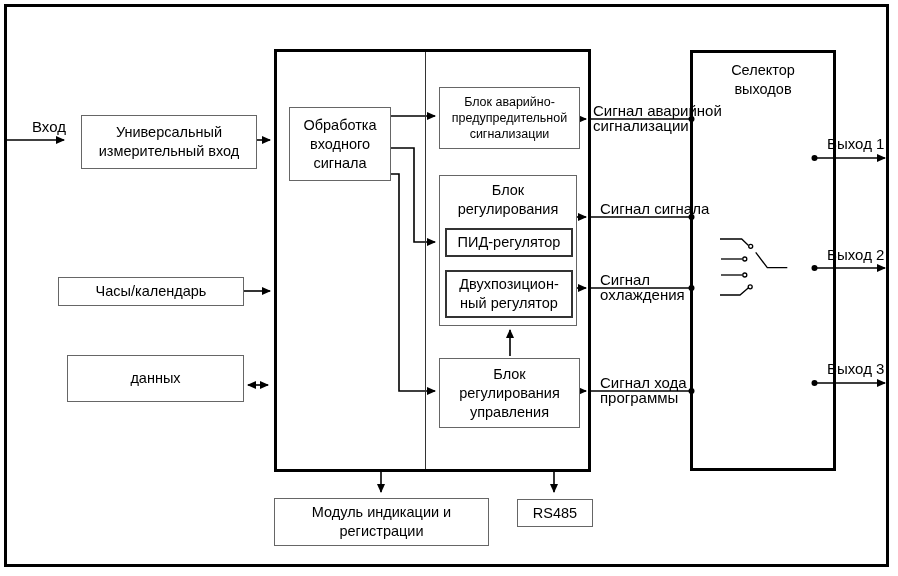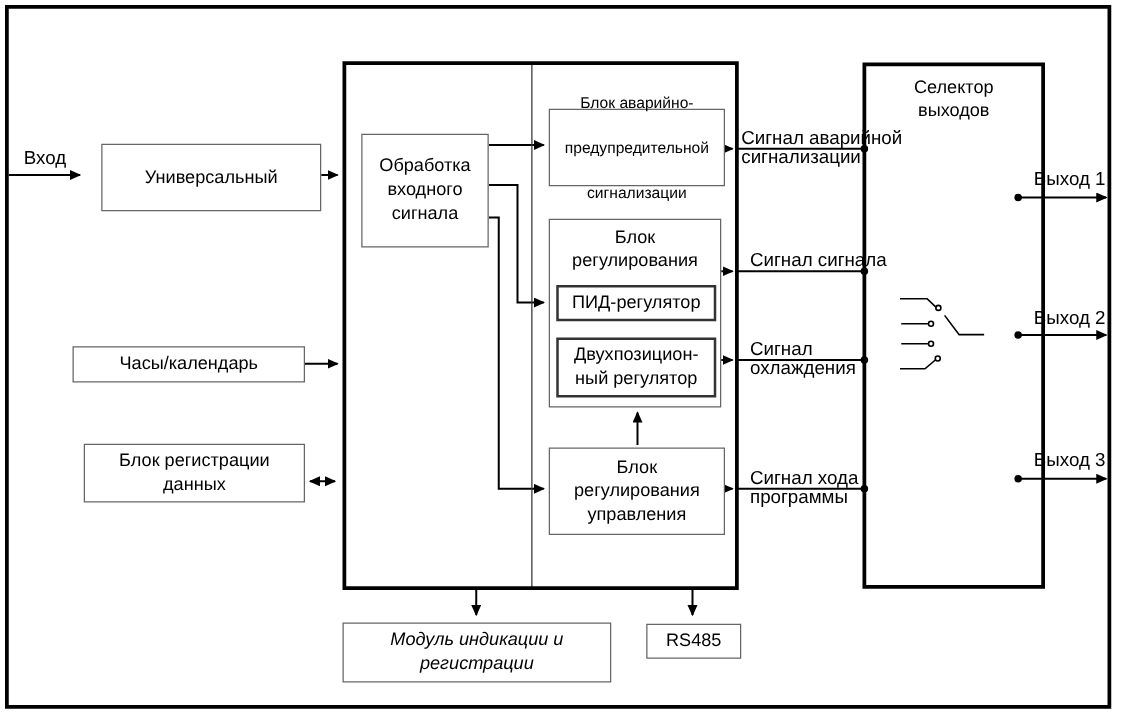--- a/index.html
+++ b/index.html
@@ -8,21 +8,21 @@
   .frame{position:absolute;left:4px;top:4px;width:885px;height:563px;border:3px solid #000;box-sizing:border-box;}
   .wires{position:absolute;left:0;top:0;z-index:1;}
   .box{position:absolute;z-index:2;background:#fff;border:1px solid #666;box-sizing:border-box;
        display:flex;flex-direction:column;align-items:center;justify-content:center;
        text-align:center;font-size:14.5px;line-height:19px;}
   .outline{background:transparent;border:3px solid #000;justify-content:flex-start;}
   .inner2{border:2px solid #333;}
   .ln{display:block;}
   .lbl{position:absolute;z-index:3;font-size:15px;line-height:17px;white-space:nowrap;}
   .sig{position:absolute;z-index:3;font-size:15px;line-height:14.5px;white-space:nowrap;}
-  .small{font-size:12.5px;line-height:16px;gap:20px;}
+  .small{font-size:12.5px;line-height:16px;}
   .ttl{padding-top:5px;justify-content:flex-start;}
   .switch-svg{position:absolute;z-index:2;}
 </style>
 </head>
 <body>
 
 <div class="canvas">
 
   <svg class="wires" width="898" height="576" viewBox="0 0 898 576">
     <defs>
@@ -70,21 +70,21 @@
       <circle cx="691.5" cy="288" r="3"></circle>
       <circle cx="691.5" cy="391" r="3"></circle>
       <circle cx="814.5" cy="158" r="3"></circle>
       <circle cx="814.5" cy="268" r="3"></circle>
       <circle cx="814.5" cy="383" r="3"></circle>
     </g>
   </svg>
 
   <div class="frame"></div>
 
-  <div class="lbl" style="left:19px;top:118px;">Вход</div>
+  <div class="lbl" style="left:32px;top:118px;">Вход</div>
   <div class="lbl" style="left:827px;top:135px;">Выход 1</div>
   <div class="lbl" style="left:827px;top:246px;">Выход 2</div>
   <div class="lbl" style="left:827px;top:360px;">Выход 3</div>
 
   <div class="sig" style="left:593px;top:104px;">
     <span class="ln">Сигнал аварийной</span>
     <span class="ln">сигнализации</span>
   </div>
   <div class="sig" style="left:600px;top:202px;">
     <span class="ln">Сигнал сигнала</span>
@@ -93,32 +93,32 @@
     <span class="ln">Сигнал</span>
     <span class="ln">охлаждения</span>
   </div>
   <div class="sig" style="left:600px;top:376px;">
     <span class="ln">Сигнал хода</span>
     <span class="ln">программы</span>
   </div>
 
   <div class="box" style="left:81px;top:115px;width:176px;height:54px;">
     <span class="ln">Универсальный</span>
+    <span class="ln">измерительный вход</span>
   </div>
   <div class="box" style="left:58px;top:277px;width:186px;height:29px;">
     <span class="ln">Часы/календарь</span>
   </div>
   <div class="box" style="left:67px;top:355px;width:177px;height:47px;">
-    <span class="ln">Блок регистрации</span>
     <span class="ln">данных</span>
   </div>
 
   <div class="box outline" style="left:274px;top:49px;width:317px;height:423px;"></div>
 
-  <div class="box" style="left:289px;top:107px;width:102px;height:91px;">
+  <div class="box" style="left:289px;top:107px;width:102px;height:74px;">
     <span class="ln">Обработка</span>
     <span class="ln">входного</span>
     <span class="ln">сигнала</span>
   </div>
 
   <div class="box small" style="left:439px;top:87px;width:141px;height:62px;">
     <span class="ln">Блок аварийно-</span>
     <span class="ln">предупредительной</span>
     <span class="ln">сигнализации</span>
   </div>
@@ -134,21 +134,21 @@
     <span class="ln">Двухпозицион-</span>
     <span class="ln">ный регулятор</span>
   </div>
 
   <div class="box" style="left:439px;top:358px;width:141px;height:70px;">
     <span class="ln">Блок</span>
     <span class="ln">регулирования</span>
     <span class="ln">управления</span>
   </div>
 
-  <div class="box" style="left:274px;top:498px;width:215px;height:48px;font-style:italic;">
+  <div class="box" style="left:274px;top:498px;width:215px;height:48px;">
     <span class="ln">Модуль индикации и</span>
     <span class="ln">регистрации</span>
   </div>
   <div class="box" style="left:517px;top:499px;width:76px;height:28px;">
     <span class="ln">RS485</span>
   </div>
 
   <div class="box outline" style="left:690px;top:50px;width:146px;height:421px;padding-top:8px;">
     <span class="ln">Селектор</span>
     <span class="ln">выходов</span>

